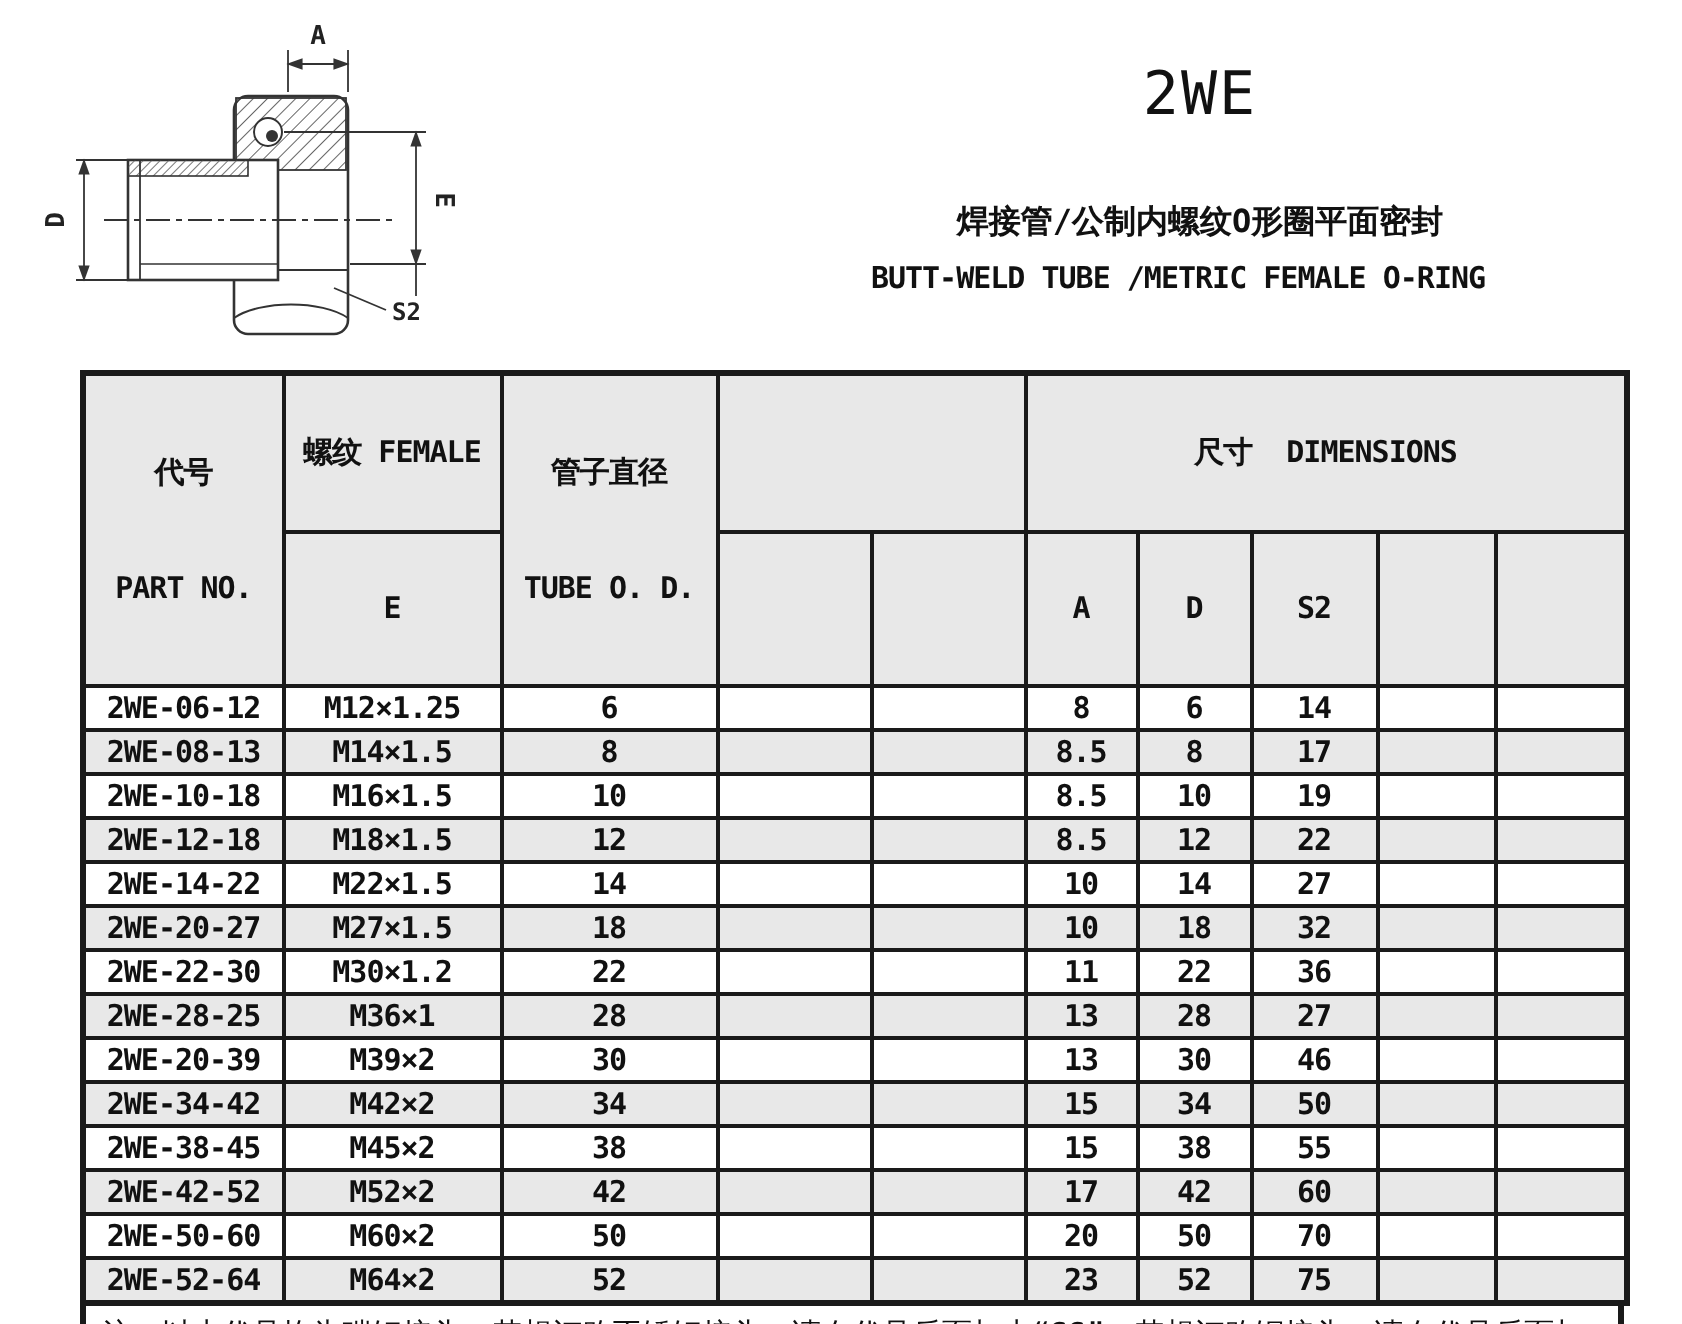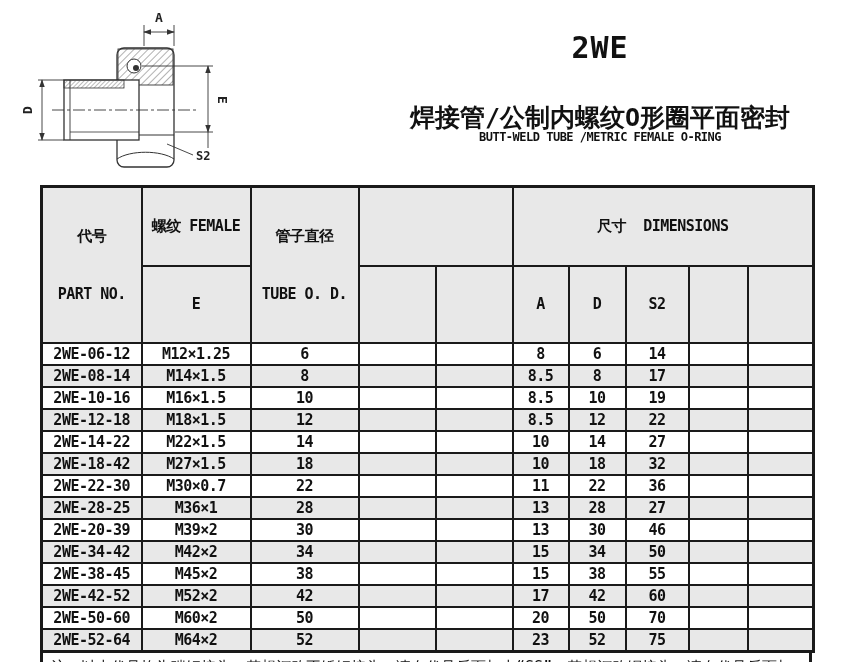--- a/index.html
+++ b/index.html
@@ -4,25 +4,25 @@
 <style>
   * { margin:0; padding:0; box-sizing:border-box; }
   html,body { background:#fff; }
   body {
     width:841px; height:662px; position:relative; overflow:hidden;
     font-family:"DejaVu Sans Mono","Liberation Mono",monospace;
     color:#111;
   }
   
   .title-wrap { position:absolute; left:395px; top:30px; width:410px; text-align:center; }
-  .model-code { font-size:30px; font-weight:bold; letter-spacing:1px; }
+  .model-code { font-size:30px; font-weight:normal; letter-spacing:1px; }
   .subtitle-cn { position:absolute; left:395px; top:101px; width:410px; text-align:center;
-                 font-size:25px; font-weight:bold; white-space:pre; }
-  .subtitle-en { position:absolute; left:395px; top:130px; width:410px; text-align:center;
-                 font-size:12px; font-weight:bold; letter-spacing:-0.5px; white-space:pre; }
+                 font-size:16px; font-weight:bold; white-space:pre; }
+  .subtitle-en { position:absolute; left:384px; top:130px; width:410px; text-align:center;
+                 font-size:15px; font-weight:bold; letter-spacing:-0.5px; white-space:pre; }
   
   .drawing { position:absolute; left:12px; top:8px; }
   
   .sheet { position:absolute; left:40px; top:185px; width:772px; }
   table { border-collapse:collapse; table-layout:fixed; width:772px;
           border:3px solid #1a1a1a; }
   th, td { border:2px solid #1a1a1a; text-align:center; vertical-align:middle;
            font-family:"DejaVu Sans Mono","Liberation Mono",monospace;
            font-weight:bold; font-size:15px; white-space:pre; overflow:hidden;
            letter-spacing:-0.5px; }
@@ -150,33 +150,33 @@
           <td>6</td>
           <td></td>
           <td></td>
           <td>8</td>
           <td>6</td>
           <td>14</td>
           <td></td>
           <td></td>
         </tr>
         <tr class="shade">
-          <td>2WE-08-14</td>
+          <td>2WE-08-13</td>
           <td>M14×1.5</td>
           <td>8</td>
           <td></td>
           <td></td>
           <td>8.5</td>
           <td>8</td>
           <td>17</td>
           <td></td>
           <td></td>
         </tr>
         <tr>
-          <td>2WE-10-16</td>
+          <td>2WE-10-18</td>
           <td>M16×1.5</td>
           <td>10</td>
           <td></td>
           <td></td>
           <td>8.5</td>
           <td>10</td>
           <td>19</td>
           <td></td>
           <td></td>
         </tr>
@@ -198,34 +198,34 @@
           <td>14</td>
           <td></td>
           <td></td>
           <td>10</td>
           <td>14</td>
           <td>27</td>
           <td></td>
           <td></td>
         </tr>
         <tr class="shade">
-          <td>2WE-18-42</td>
+          <td>2WE-20-27</td>
           <td>M27×1.5</td>
           <td>18</td>
           <td></td>
           <td></td>
           <td>10</td>
           <td>18</td>
           <td>32</td>
           <td></td>
           <td></td>
         </tr>
         <tr>
           <td>2WE-22-30</td>
-          <td>M30×0.7</td>
+          <td>M30×1.2</td>
           <td>22</td>
           <td></td>
           <td></td>
           <td>11</td>
           <td>22</td>
           <td>36</td>
           <td></td>
           <td></td>
         </tr>
         <tr class="shade">

